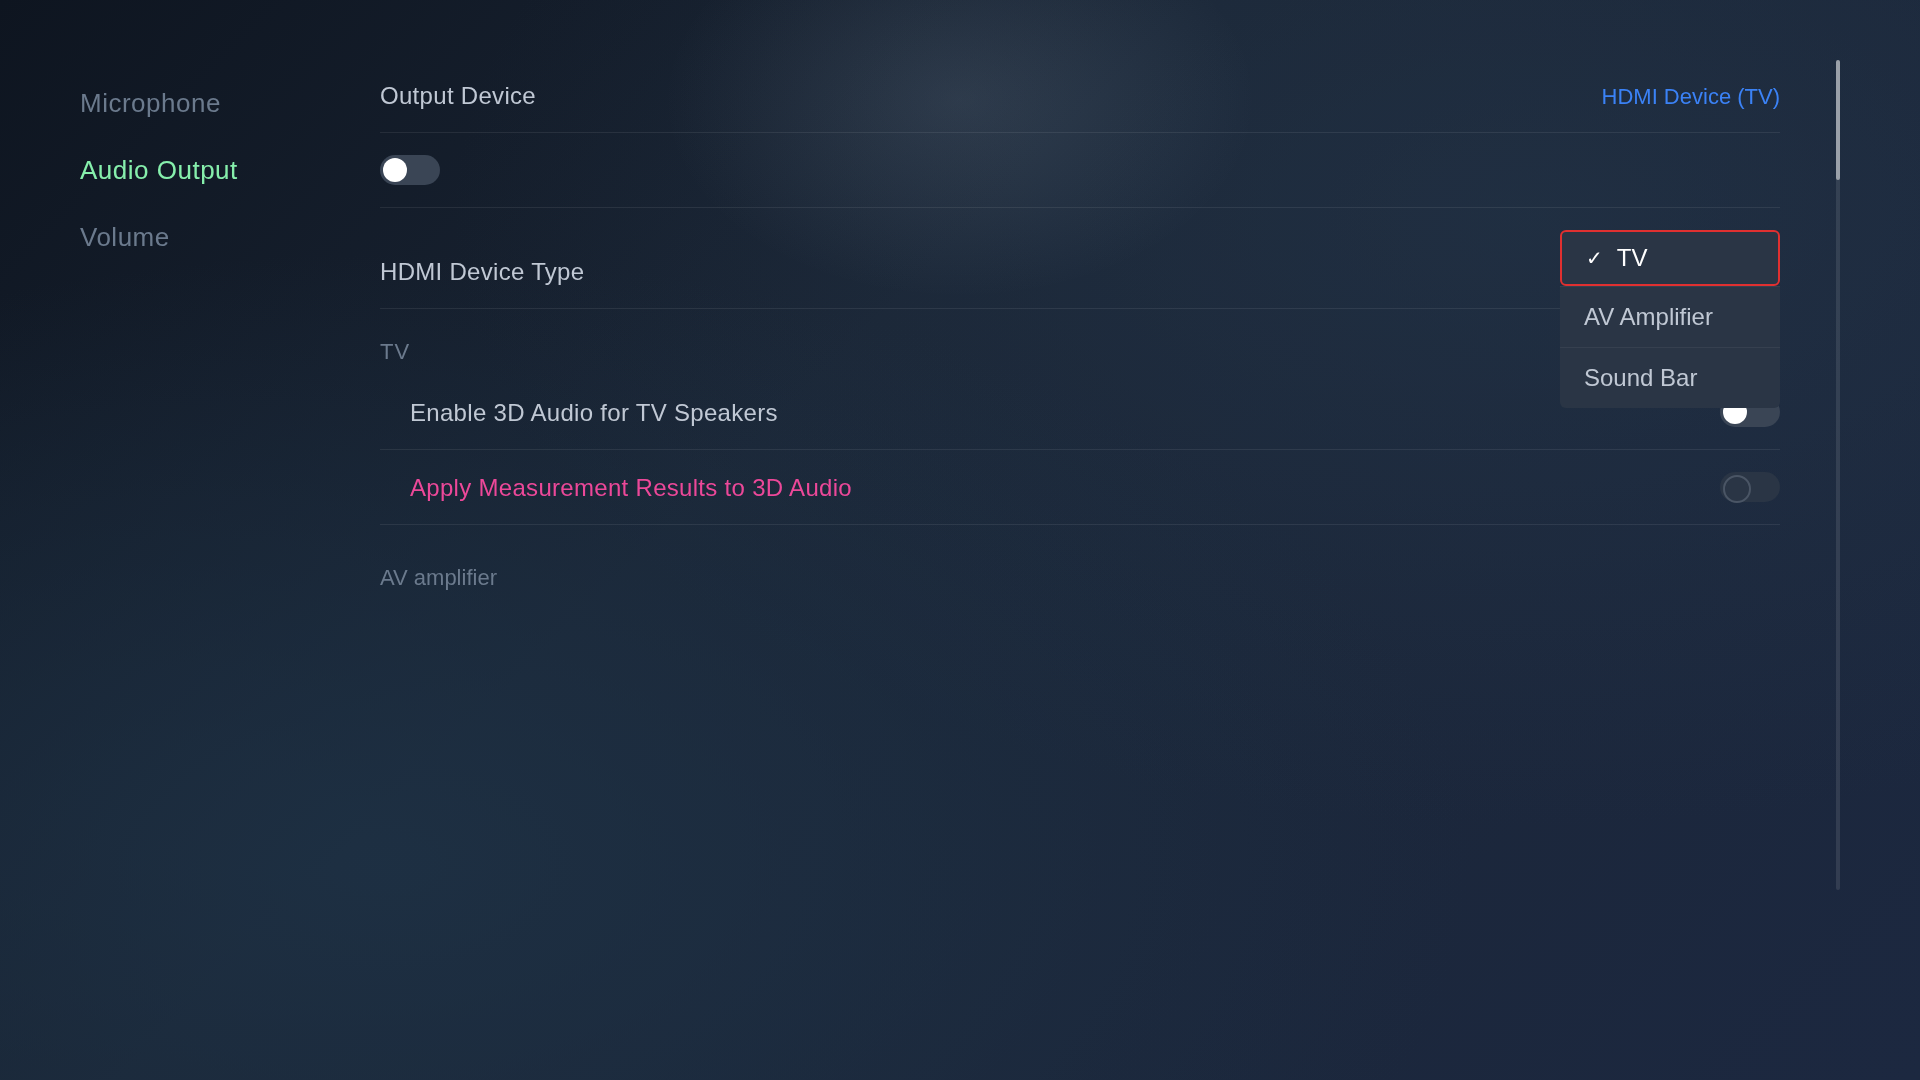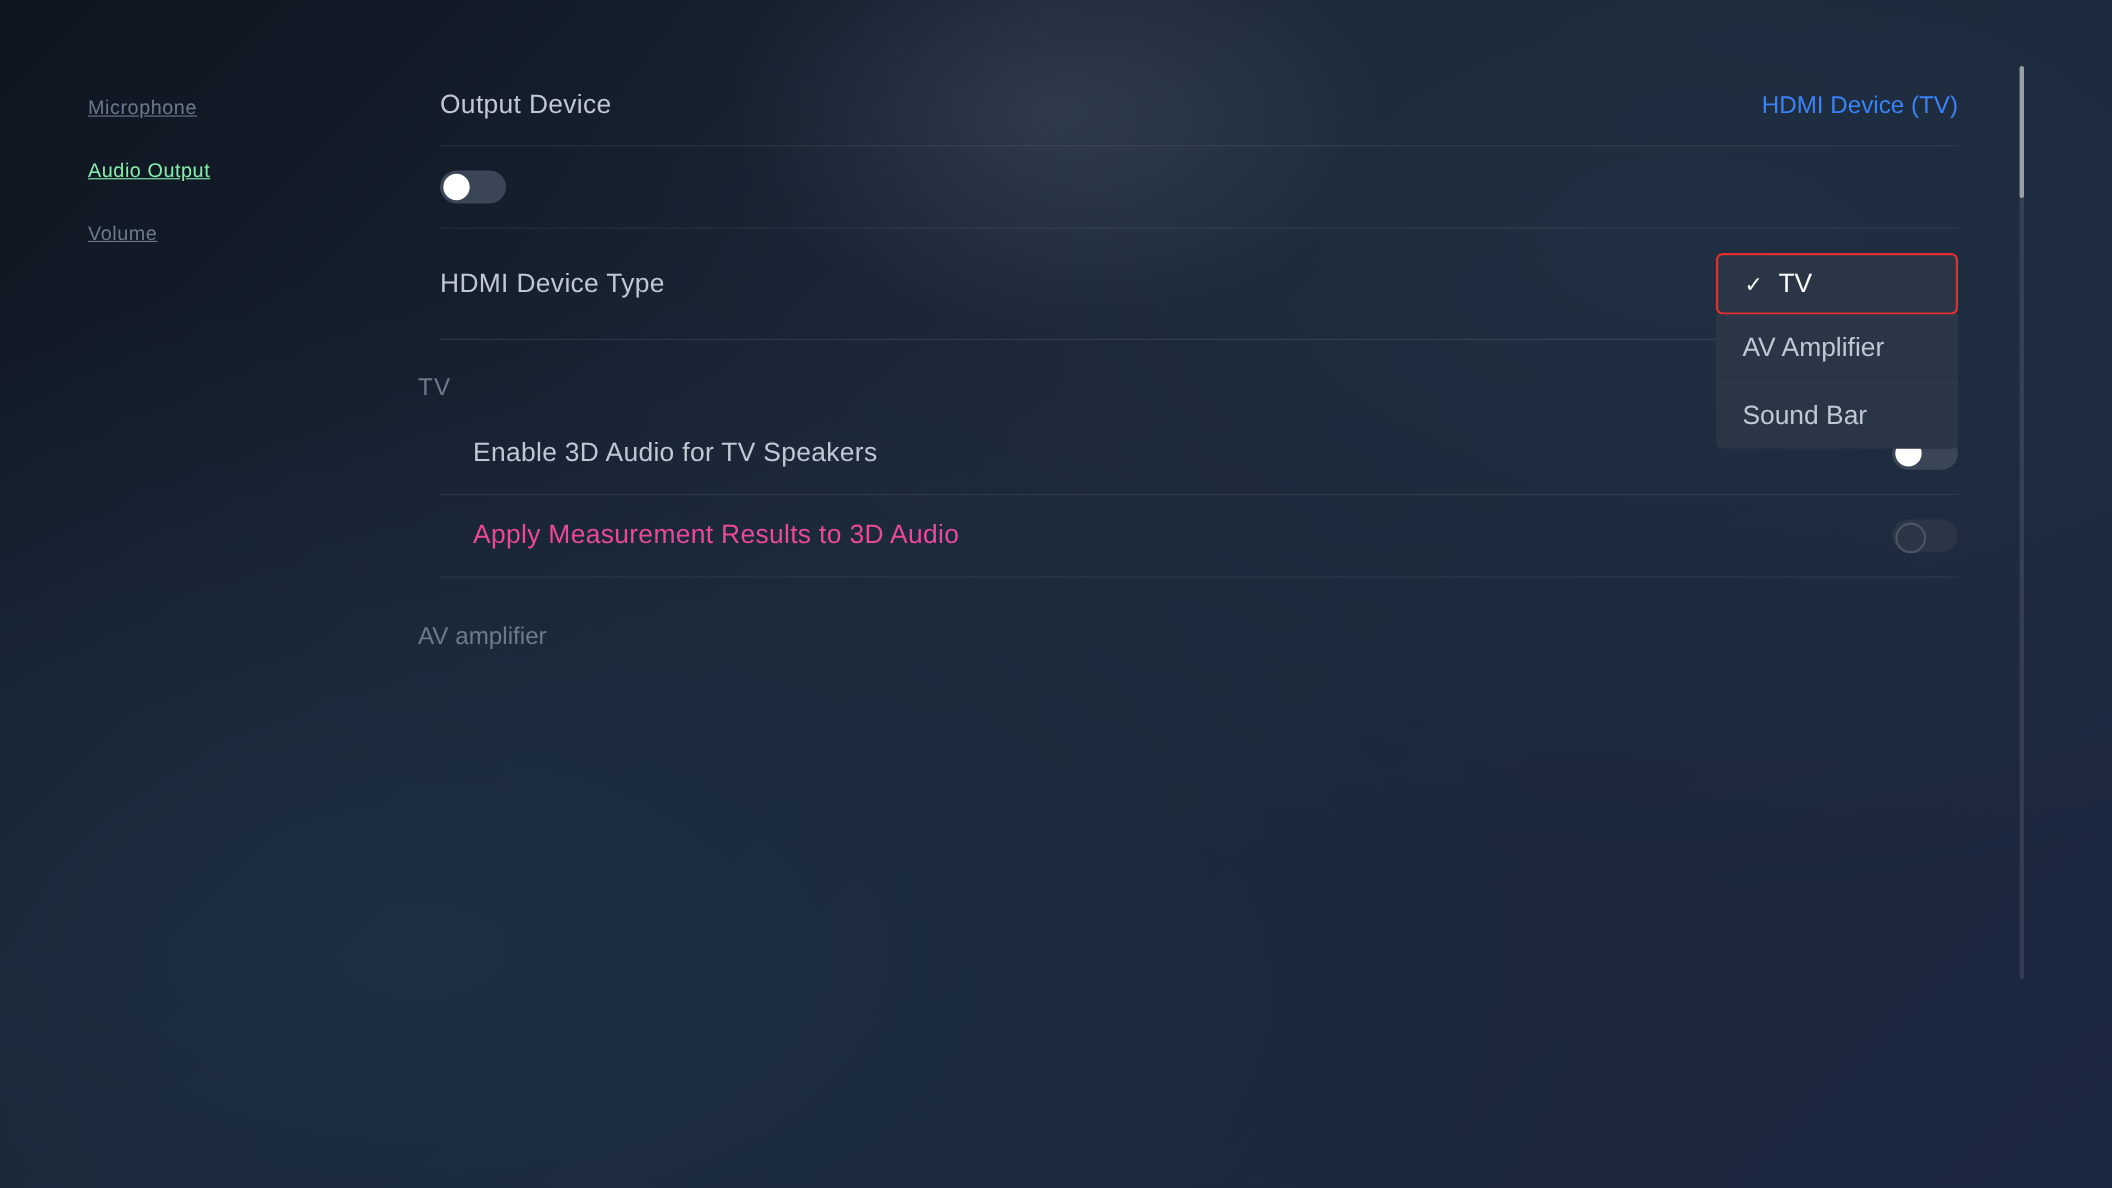--- a/index.html
+++ b/index.html
@@ -60,27 +60,26 @@
     }
 
     
     .sidebar {
       width: 280px;
       flex-shrink: 0;
       padding-top: 10px;
     }
 
     .sidebar-item {
-      font-size: 18px;
+      font-size: 26px;
       font-weight: 300;
       color: #6b7a8d;
       padding: 18px 0;
       cursor: pointer;
       letter-spacing: 0.5px;
-      text-decoration: underline;
     }
 
     .sidebar-item.active {
       color: #86efac;
       font-weight: 400;
     }
 
     
     .settings-area {
       flex: 1;
@@ -106,26 +105,25 @@
       top: 0;
       width: 4px;
       height: 120px;
       background: rgba(255,255,255,0.5);
       border-radius: 2px;
     }
 
     
     .setting-row {
       display: flex;
-      align-items: center;
+      align-items: flex-end;
       justify-content: space-between;
       padding: 22px 0;
       border-bottom: 1px solid rgba(255,255,255,0.08);
       position: relative;
-      margin-left: 20px;
     }
 
     .setting-row:first-child {
       border-top: none;
     }
 
     .setting-label {
       font-size: 24px;
       font-weight: 300;
       color: #c0c8d4;

